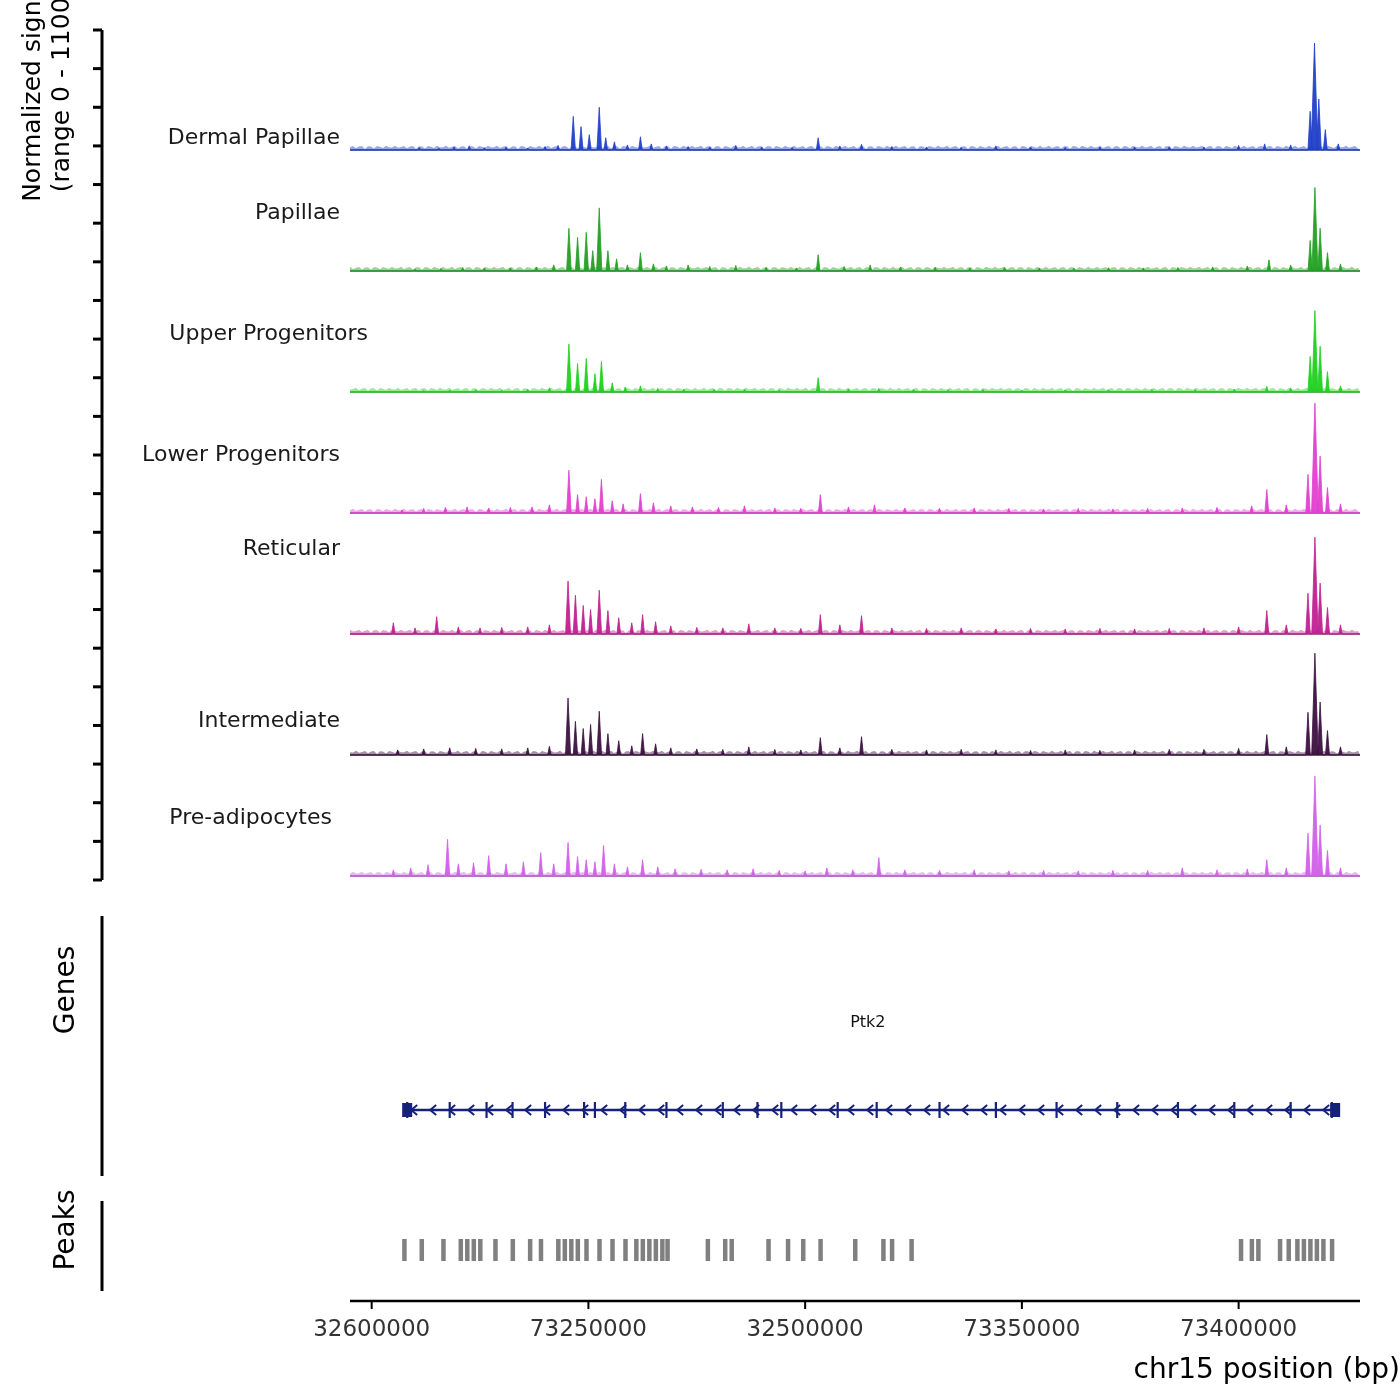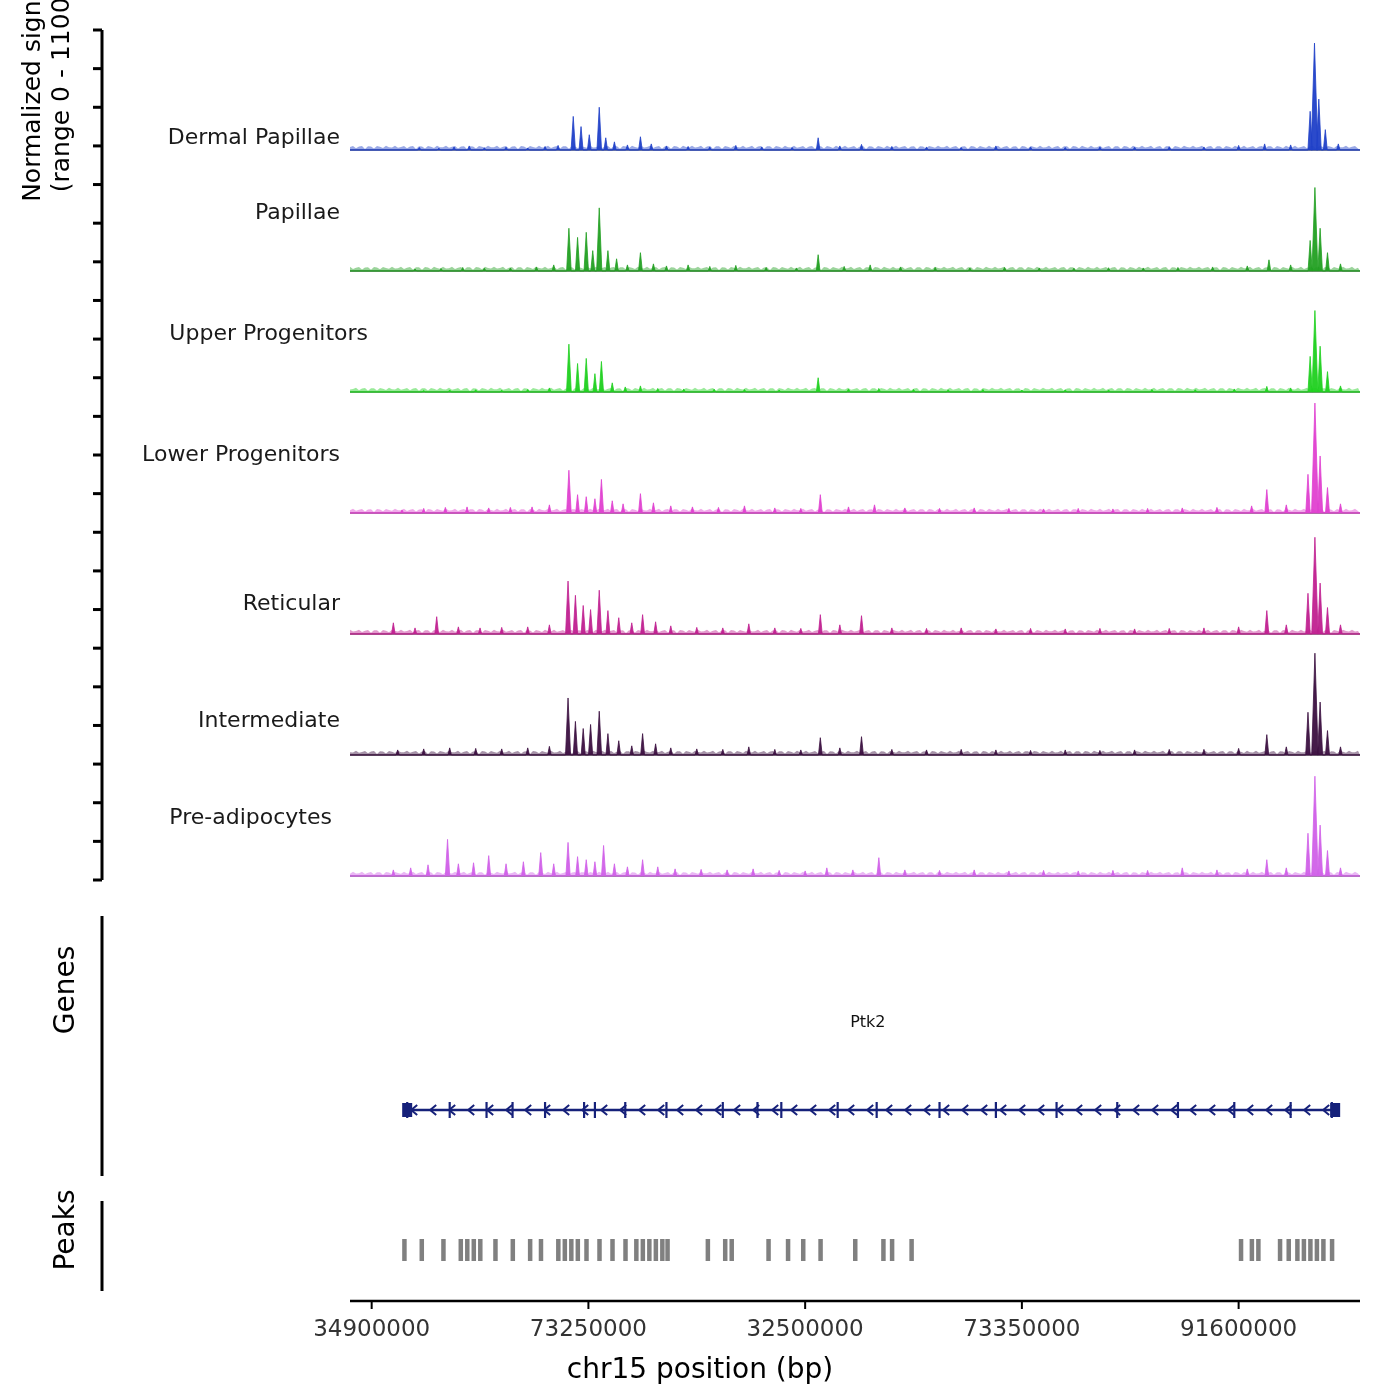--- a/index.html
+++ b/index.html
@@ -53,21 +53,21 @@
   .xticklabel{
     position:absolute;
     font-size:23px;
     color:#333;
     transform:translateX(-50%);
     white-space:nowrap;
   }
   .xaxis-title{
     position:absolute;
     width:1400px;
-    text-align:center;
+    text-align:right;
     font-size:28px;
     left:0;
   }
   svg{display:block;}
 </style>
 </head>
 <body>
 
 <div id="root">
 
@@ -135,21 +135,21 @@
         <path d="M 350 876 L 391.64989403043313 876 L 393.3476394849786 869.8909090909091 L 395.045384939524 876 L 408.9563680062427 876 L 410.68669527897 867.8545454545455 L 412.41702255169724 876 L 426.2465510729614 876 L 428.0257510729614 864.8 L 429.8049510729614 876 L 445.34571611392903 876 L 447.53218884120173 839.3454545454546 L 449.71866156847443 876 L 456.57360780335546 876 L 458.3690987124464 863.7818181818182 L 460.1645896215373 876 L 471.728990714007 876 L 473.54077253218884 862.7636363636364 L 475.35255435037067 876 L 486.7866281701132 876 L 488.71244635193136 855.6363636363636 L 490.6382645337495 876 L 504.25601123683185 876 L 506.05150214592277 863.7818181818182 L 507.8469930550137 876 L 521.5624852126415 876 L 523.3905579399142 861.7454545454545 L 525.2186306671869 876 L 538.7549228248147 876 L 540.7296137339056 852.5818181818182 L 542.7043046429965 876 L 551.9384146703082 876 L 553.7339055793991 863.7818181818182 L 555.52939648849 876 L 565.901026609442 876 L 568.0386266094421 842.4 L 570.1762266094421 876 L 575.66558002341 876 L 577.5751072961373 856.6545454545454 L 579.4846345688645 876 L 584.3839806476785 876 L 586.244635193133 859.709090909091 L 588.1052897385875 876 L 593.0860903628561 876 L 594.9141630901288 861.7454545454545 L 596.7422358174015 876 L 601.4949637143973 876 L 603.5836909871246 845.4545454545455 L 605.6724182598518 876 L 612.6251099492783 876 L 614.4206008583692 863.7818181818182 L 616.2160917674601 876 L 625.6782745220445 876 L 627.4248927038627 866.8363636363637 L 629.171510885681 876 L 640.7359119781506 876 L 642.5965665236051 859.709090909091 L 644.4572210690596 876 L 656.0216221615294 876 L 657.7682403433477 866.8363636363637 L 659.5148585251659 876 L 673.3932597737027 876 L 675.1072961373391 868.8727272727273 L 676.8213325009755 876 L 699.4099889192352 876 L 701.1158798283261 869.3818181818182 L 702.8217707374171 876 L 725.4267180647678 876 L 727.1244635193133 869.8909090909091 L 728.8222089738588 876 L 751.419010846664 876 L 753.1330472103004 868.8727272727273 L 754.8470835739369 876 L 777.4520309012875 876 L 779.1416309012875 870.4 L 780.8312309012875 876 L 803.4687600468201 876 L 805.1502145922747 870.9090909090909 L 806.8316691377292 876 L 825.0937070620366 876 L 826.824034334764 867.8545454545455 L 828.5543616074913 876 L 851.1348725712056 876 L 852.8326180257511 869.8909090909091 L 854.5303634802966 876 L 876.947965353102 876 L 878.8412017167383 857.6727272727272 L 880.7344380803746 876 L 903.1520399531798 876 L 904.8497854077253 869.8909090909091 L 906.5475308622708 876 L 937.8382969957081 876 L 939.5278969957081 870.4 L 941.2174969957082 876 L 972.5082631291456 876 L 974.2060085836911 869.8909090909091 L 975.9037540382366 876 L 1007.2026656262192 876 L 1008.8841201716738 870.9090909090909 L 1010.5655747171284 876 L 1041.8726317596568 876 L 1043.5622317596567 870.4 L 1045.2518317596566 876 L 1076.558888802185 876 L 1078.2403433476395 870.9090909090909 L 1079.921797893094 876 L 1111.2288549356224 876 L 1112.9184549356223 870.4 L 1114.6080549356222 876 L 1145.9069665236052 876 L 1147.5965665236051 870.4 L 1149.286166523605 876 L 1180.5443508388607 876 L 1182.274678111588 867.8545454545455 L 1184.0050053843152 876 L 1215.2550442450256 876 L 1216.952789699571 869.8909090909091 L 1218.6505351541164 876 L 1245.5821009754195 876 L 1247.2961373390558 868.8727272727273 L 1249.010173702692 876 L 1264.9419205618417 876 L 1266.8025751072962 859.709090909091 L 1268.6632296527507 876 L 1284.5786856028094 876 L 1286.3090128755366 867.8545454545455 L 1288.0393401482638 876 L 1305.6986144362074 876 L 1307.9828326180257 833.2363636363636 L 1310.267050799844 876 L 1311.7219458447132 876 L 1314.9184549356223 776.2181818181818 L 1318.1149640265314 876 L 1317.705626219274 876 L 1320.1201716738196 825.0909090909091 L 1322.5347171283652 876 L 1325.4819976589934 876 L 1327.489270386266 850.5454545454545 L 1329.4965431135388 876 L 1338.7632349590326 876 L 1340.4935622317598 867.8545454545455 L 1342.223889504487 876 L 1360 876 Z" fill="#d060e8" stroke="#d060e8" stroke-width="0.8" fill-opacity="0.95"></path>
         <path d="M 350 876 L 350 873.7200027874636 L 353 871.8038849111078 L 356 873.4376184463207 L 359 873.1933468138844 L 362 871.830920154392 L 365 873.9883174844682 L 368 872.7306327180268 L 371 871.9701168891758 L 374 874.5748224427549 L 377 872.348237084154 L 380 872.2165486023559 L 383 874.8236245246605 L 386 872.059693829595 L 389 872.5614934725048 L 392 874.2283138517961 L 395 871.875215206287 L 398 872.9927430564762 L 401 873.6603150402822 L 404 871.8013303641878 L 407 873.4950343760861 L 410 873.1397309581353 L 413 871.8406542686797 L 416 874.0505901122641 L 419 872.6849863500601 L 422 871.991795150544 L 425 874.6397477878822 L 428 872.3121757406437 L 431 872.2494037640812 L 434 874.7583443290591 L 437 872.0344938097415 L 440 872.6043627100064 L 443 874.1649892316046 L 446 871.8617684004657 L 449 873.044109122524 L 452 873.6011872087852 L 455 871.8001126877655 L 458 873.5530792998934 L 461 873.0868925939943 L 464 871.8517088182048 L 467 874.1132595419224 L 470 872.6403075322947 L 473 872.0147306784548 L 476 874.7048236989037 L 479 872.2772377619582 L 482 872.2834085259143 L 485 874.6931651324272 L 488 872.0105332107061 L 491 872.6482331940199 L 494 874.1020136006458 L 497 871.8496332053195 L 500 873.0962926449234 L 503 873.5426440052008 L 506 871.8002323907634 L 509 873.6117289581109 L 512 873.0348538050334 L 515 871.8640791827648 L 518 874.1762995810192 L 521 872.5966149380544 L 524 872.038913887101 L 527 874.7700229776167 L 530 872.2434377502784 L 533 872.3185486757085 L 536 874.6281141761356 L 539 871.9878220467198 L 542 872.6930865890614 L 545 874.0394132793192 L 548 871.8388146927017 L 551 873.1492718137911 L 554 873.4847098974143 L 557 871.8016894231522 L 560 873.6709588383613 L 563 872.983636340645 L 566 871.877760192218 L 569 874.2396838822357 L 572 872.5539268284746 L 575 872.0643346692123 L 578 874.8353183742572 L 581 872.2107898321768 L 584 872.3548095267859 L 587 874.563218647957 L 590 871.966369809818 L 593 872.7389041488435 L 596 873.9772144311653 L 599 871.8293173841644 L 602 873.2030244867067 L 605 873.4274090987418 L 608 871.8044831759713 L 611 873.7307441857657 L 614 872.9332616069526 L 617 871.8927461286441 L 620 874.3033859543701 L 623 872.5122610448709 L 626 872.0909824002798 L 629 874.9006825988894 L 632 872.1793076527132 L 635 872.3921759240768 L 638 874.4985056707043 L 641 871.9461854658729 L 644 872.78566672411 L 647 873.9154430519307 L 650 871.8211452490674 L 653 873.2575281979668 L 656 873.3707655578108 L 659 871.8086124815835 L 662 873.7910600132899 L 665 872.883750657864 L 668 871.9090307287343 L 671 874.36737917341 L 674 872.471635001282 L 677 872.1188459429968 L 680 874.966088332811 L 683 872.1490043697319 L 686 872.430632250453 L 689 874.4340022908937 L 692 871.9272774508457 L 695 872.8333547706396 L 698 873.8541249587029 L 701 871.8143017029204 L 704 873.3127601679754 L 707 873.3148029485507 L 710 871.814075614163 L 713 873.851881112188 L 716 872.8351241862715 L 719 871.9266071864082 L 722 874.4316367936589 L 725 872.4320656771919 L 728 872.147913651913 L 731 874.9684917600293 L 734 872.1198926483625 L 737 872.4701624332546 L 740 874.3697354674407 L 743 871.909653667262 L 746 872.8819483574143 L 749 873.7932857791209 L 752 871.8087896059545 L 755 873.3686973127628 L 758 873.2595446602979 L 761 871.8208702904166 L 764 873.9131820625381 L 767 872.7874025154043 L 770 871.9454681556597 L 773 874.4961319589153 L 776 872.3935696104326 L 779 872.1781733783018 L 782 874.9030850216055 L 785 872.091984655726 L 788 872.5107499510084 L 791 874.3057320603939 L 794 871.8933214809076 L 797 872.9314271749491 L 800 873.7329509406633 L 803 871.8046112619274 L 806 873.4253162536353 L 809 873.2050137880216 L 812 871.8289936705378 L 815 873.9749372438661 L 818 872.7406055903338 L 821 871.965605753626 L 824 874.5608377136964 L 827 872.356162890273 L 830 872.2096124752381 L 833 874.8377187883887 L 836 872.0652920558505 L 839 872.5523778403325 L 842 874.2420188197071 L 845 871.8782877177512 L 848 872.9817705437808 L 851 873.6731456600215 L 854 871.8017684171606 L 857 873.4825933269451 L 860 873.1512331226697 L 863 871.8384423593941 L 866 874.0371208458541 L 869 872.6947529696372 L 872 871.9870115638831 L 875 874.625727014505 L 878 872.3198611506945 L 881 872.2422178028837 L 884 874.7724203799204 L 887 872.0398260047956 L 890 872.5950287030257 L 893 874.1786223740614 L 896 871.8645586610905 L 899 873.0329574231104 L 902 873.6138949325609 L 905 871.8002622598088 L 908 873.5405045939808 L 911 873.0982251416449 L 914 871.849212407946 L 917 874.0997068791278 L 920 872.6498638172244 L 923 872.0096766399625 L 926 874.6907727411308 L 929 872.2846795638558 L 932 872.2759757339795 L 935 874.7072170873955 L 938 872.0155971459901 L 941 872.6386847133399 L 944 874.1155692197336 L 947 871.8521400489271 L 950 873.0849664195974 L 953 873.5552235218732 L 956 871.8000934193643 L 959 873.5990258509721 L 962 873.0460119994095 L 965 871.861299314897 L 968 874.162669186118 L 971 872.6059568943275 L 974 872.0335915090914 L 977 874.7559477079867 L 980 872.2506328337532 L 983 872.3108721595404 L 986 874.6421361622555 L 989 871.9926156057834 L 992 872.6833276254292 L 995 874.052885709524 L 998 871.8410370715676 L 1001 873.1377757963008 L 1004 873.4971559494275 L 1007 871.8012619663932 L 1010 873.6581326392065 L 1013 872.9946155182265 L 1016 871.8746980285752 L 1019 874.2259814519942 L 1022 872.56305055166 L 1025 872.0587461761509 L 1028 874.8212246754698 L 1031 872.2177351900741 L 1034 872.3468924947522 L 1037 874.5772048047986 L 1040 871.9708909892136 L 1043 872.7289387809768 L 1046 873.9905980417418 L 1049 871.8312543694545 L 1052 873.1913634817643 L 1055 873.4397164843208 L 1058 871.8037674125062 L 1061 873.7178002552507 L 1064 872.9440571790383 L 1067 871.8894029490447 L 1070 874.2896172156615 L 1073 872.521162721747 L 1076 872.0851301278537 L 1079 874.8865763613466 L 1082 872.1860003822499 L 1085 872.3840216850676 L 1088 874.5124501528122 L 1091 871.9504323759922 L 1094 872.7754991169924 L 1097 873.9287322492552 L 1100 871.8227960312271 L 1103 873.2457070792402 L 1106 873.3829291331357 L 1109 871.8076087105627 L 1112 873.778003761276 L 1115 872.8943581124901 L 1118 871.9054079304459 L 1121 874.3535498808203 L 1124 872.4803109114305 L 1127 872.1127323371387 L 1130 874.9519754521551 L 1133 872.1554416737098 L 1136 872.4222442124982 L 1139 874.4478992702303 L 1142 871.9312483167109 L 1145 872.8229891737797 L 1148 873.8673141886114 L 1151 871.815665592012 L 1154 873.3007838760511 L 1157 873.3268176299063 L 1160 871.8127842551083 L 1163 873.8387179954807 L 1166 872.8455390900971 L 1169 871.9227062835644 L 1172 874.4177527270829 L 1175 872.4405121945525 L 1178 872.1415412677785 L 1181 874.982605385379 L 1184 872.1260718363374 L 1187 872.4615441020993 L 1190 874.3835791358223 L 1193 871.9133468292663 L 1196 872.8713891030695 L 1199 873.8063695292303 L 1202 871.8098660319464 L 1205 873.356570853082 L 1208 873.2714054261988 L 1211 871.8192918830459 L 1214 873.8999175826063 L 1217 872.7976205155642 L 1220 871.9412907786262 L 1223 874.48219892114 L 1226 872.401783204819 L 1229 872.1715448792022 L 1232 874.9171934929187 L 1235 872.0979031451325 L 1238 872.5019049286478 L 1241 874.3195166319173 L 1244 871.8967353955095 L 1247 872.9206786763154 L 1250 873.7459237426754 L 1253 871.805399774932 L 1256 873.4130446944004 L 1259 873.2167156813105 L 1262 871.82712887454 L 1265 873.9615769445436 L 1268 872.7506224162578 L 1271 871.9611536483202 L 1274 874.5468615279765 L 1277 872.3641401288482 L 1280 872.2027306315266 L 1283 874.8518162090893 L 1286 872.0709473730808 L 1289 872.5433098235063 L 1292 874.2557385331689 L 1295 871.8814209581194 L 1298 872.970837293148 L 1301 873.6860020920085 L 1304 871.802268687622 L 1307 873.4701817970026 L 1310 873.1627712525898 L 1313 871.8362919541529 L 1316 874.0236703110216 L 1319 872.7045644348351 L 1322 871.9822865910434 L 1325 874.6117135221281 L 1328 872.327598699405 L 1331 872.2350854907979 L 1334 874.786500858051 L 1337 872.0452157862337 L 1340 872.5857414816735 L 1343 874.192271495365 L 1346 871.8674099177005 L 1349 873.0218439899843 L 1352 873.626629621231 L 1355 871.8004740786413 L 1358 873.5279582806774 L 1360 876 Z" fill="#d060e8" fill-opacity="0.45" stroke="none"></path>
       </g>
     </svg>
 
   <div id="track-labels">
       <div class="track-label" style="top: 78px; left: 340px; transform: translateX(-100%); margin-top: 46px;">Dermal Papillae</div>
       <div class="track-label" style="top: 199px; left: 340px; transform: translateX(-100%);">Papillae</div>
       <div class="track-label" style="top: 320px; left: 340px; transform: translateX(-100%); margin-left: 28px;">Upper Progenitors</div>
       <div class="track-label" style="top: 441px; left: 340px; transform: translateX(-100%);">Lower Progenitors</div>
-      <div class="track-label" style="top: 590px; left: 340px; transform: translateX(-100%);">Reticular</div>
+      <div class="track-label" style="top: 535px; left: 340px; transform: translateX(-100%);">Reticular</div>
       <div class="track-label" style="top: 707px; left: 340px; transform: translateX(-100%);">Intermediate</div>
       <div class="track-label" style="top: 804px; left: 332px; transform: translateX(-100%);">Pre-adipocytes</div>
     </div>
 
   <svg id="genes-svg" width="1400" height="280" style="position:absolute;left:0;top:910px;">
       <line x1="102" y1="6" x2="102" y2="266" stroke="#000" stroke-width="3"></line>
       <g>
         <line x1="404.18454935622316" y1="200" x2="1336.1587982832616" y2="200" stroke="#16217a" stroke-width="2.5"></line>
         <path d="M 417.18454935622316 195 L 411.18454935622316 200 L 417.18454935622316 205" fill="none" stroke="#16217a" stroke-width="2"></path>
         <path d="M 436.18454935622316 195 L 430.18454935622316 200 L 436.18454935622316 205" fill="none" stroke="#16217a" stroke-width="2"></path>
@@ -285,21 +285,21 @@
 
   <svg id="xaxis-svg" width="1400" height="40" style="position:absolute;left:0;top:1295px;">
       <line x1="350" y1="6" x2="1360" y2="6" stroke="#000" stroke-width="2.5"></line>
       <line x1="371.6738197424893" y1="6" x2="371.6738197424893" y2="14" stroke="#000" stroke-width="2"></line>
       <line x1="588.4120171673819" y1="6" x2="588.4120171673819" y2="14" stroke="#000" stroke-width="2"></line>
       <line x1="805.1502145922747" y1="6" x2="805.1502145922747" y2="14" stroke="#000" stroke-width="2"></line>
       <line x1="1021.8884120171674" y1="6" x2="1021.8884120171674" y2="14" stroke="#000" stroke-width="2"></line>
       <line x1="1238.62660944206" y1="6" x2="1238.62660944206" y2="14" stroke="#000" stroke-width="2"></line>
     </svg>
   <div id="xtick-layer">
-      <div class="xticklabel" style="left: 371.674px; top: 1315px;">34900000</div>
+      <div class="xticklabel" style="left: 371.674px; top: 1315px;">32600000</div>
       <div class="xticklabel" style="left: 588.412px; top: 1315px;">73250000</div>
       <div class="xticklabel" style="left: 805.15px; top: 1315px;">32500000</div>
       <div class="xticklabel" style="left: 1021.89px; top: 1315px;">73350000</div>
-      <div class="xticklabel" style="left: 1238.63px; top: 1315px;">91600000</div>
+      <div class="xticklabel" style="left: 1238.63px; top: 1315px;">73400000</div>
     </div>
   <div class="xaxis-title" style="top:1352px;">chr15 position (bp)</div>
 
 </div>
 
 </body></html>

